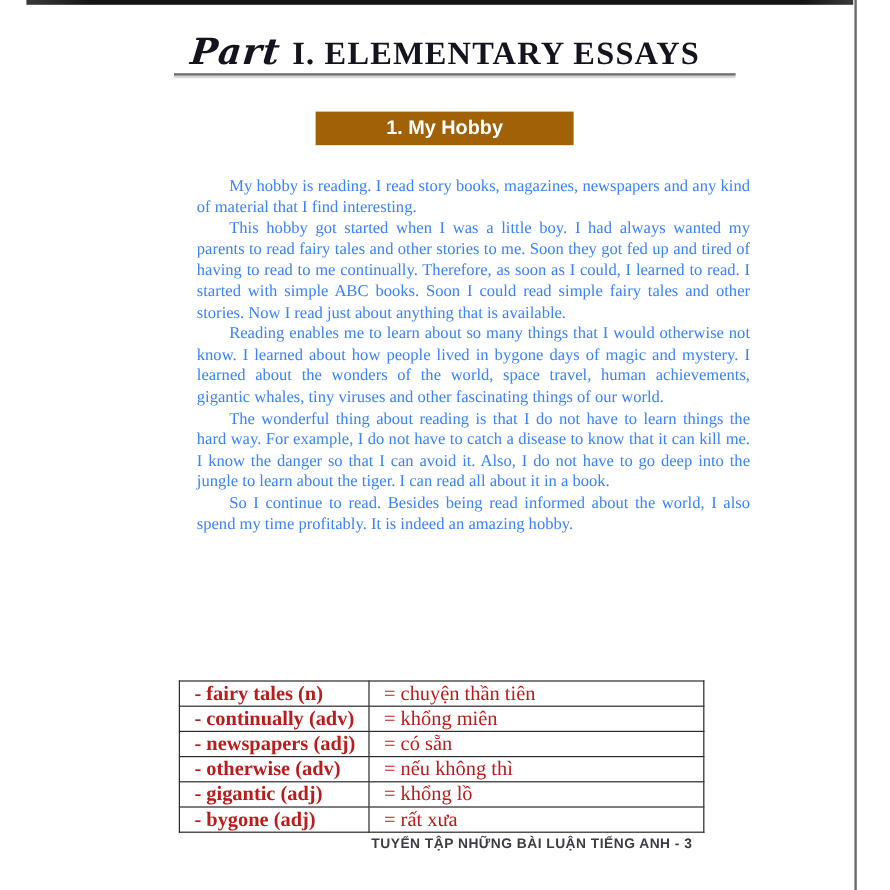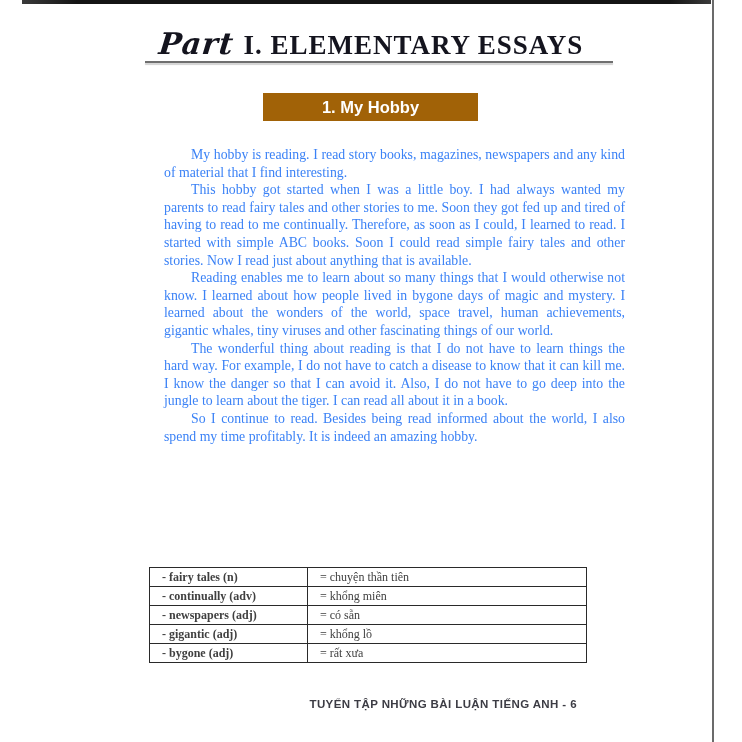--- a/index.html
+++ b/index.html
@@ -82,22 +82,22 @@
   }
   .essay-body p {
     text-indent: 27px;
     margin: 0;
   }
   .vocab-table {
     position: absolute;
     left: 149px; top: 567px;
     width: 438px;
     border-collapse: collapse;
-    font-size: 12px;
-    color: #404040;
+    font-size: 17px;
+    color: #b91c1c;
   }
   .vocab-table td {
     border: 1.5px solid #2a2a2a;
     height: 19px;
     padding: 0 4px 0 12px;
     vertical-align: middle;
     white-space: nowrap;
   }
   .vocab-table td.term-cell {
     width: 158px;
@@ -150,27 +150,31 @@
       </tr>
       <tr>
         <td class="term-cell">- continually (adv)</td>
         <td class="def-cell">= khổng miên</td>
       </tr>
       <tr>
         <td class="term-cell">- newspapers (adj)</td>
         <td class="def-cell">= có sẵn</td>
       </tr>
       <tr>
+        <td class="term-cell">- otherwise (adv)</td>
+        <td class="def-cell">= nếu không thì</td>
+      </tr>
+      <tr>
         <td class="term-cell">- gigantic (adj)</td>
         <td class="def-cell">= khổng lồ</td>
       </tr>
       <tr>
         <td class="term-cell">- bygone (adj)</td>
         <td class="def-cell">= rất xưa</td>
       </tr>
     </tbody>
   </table>
 
   <div class="page-footer">
-    <span>TUYỂN TẬP NHỮNG BÀI LUẬN TIẾNG ANH - 6</span>
+    <span>TUYỂN TẬP NHỮNG BÀI LUẬN TIẾNG ANH - 3</span>
   </div>
 
 </div>
 
 </body></html>

